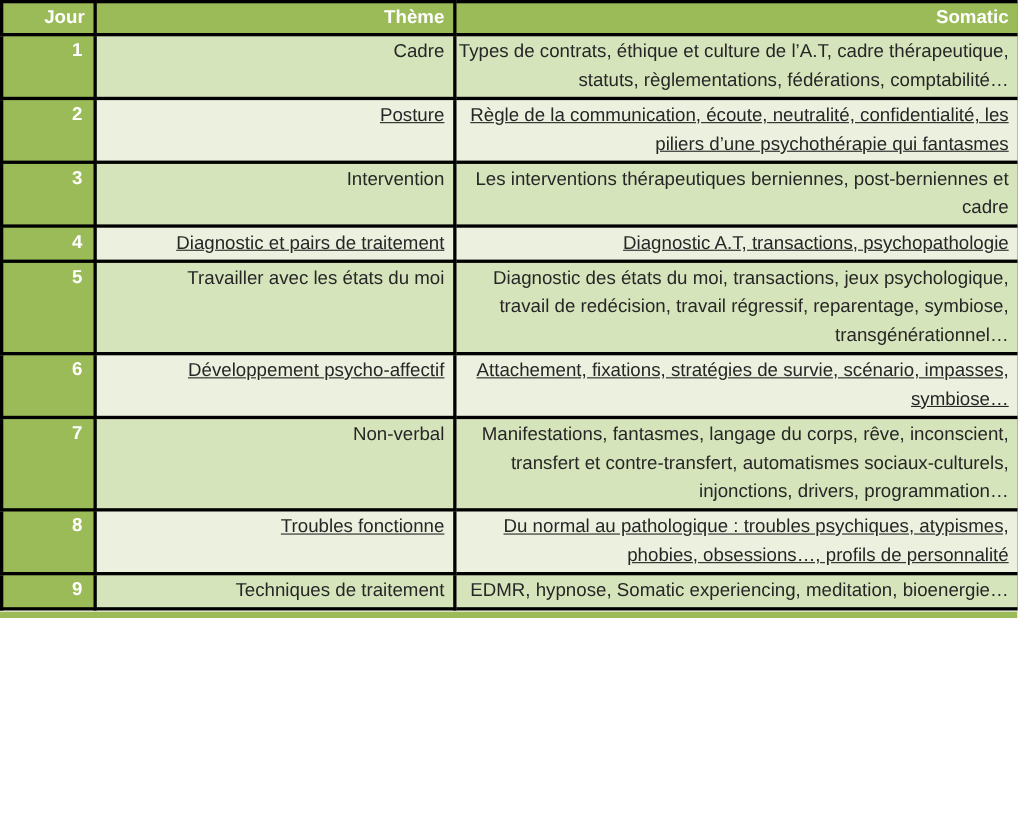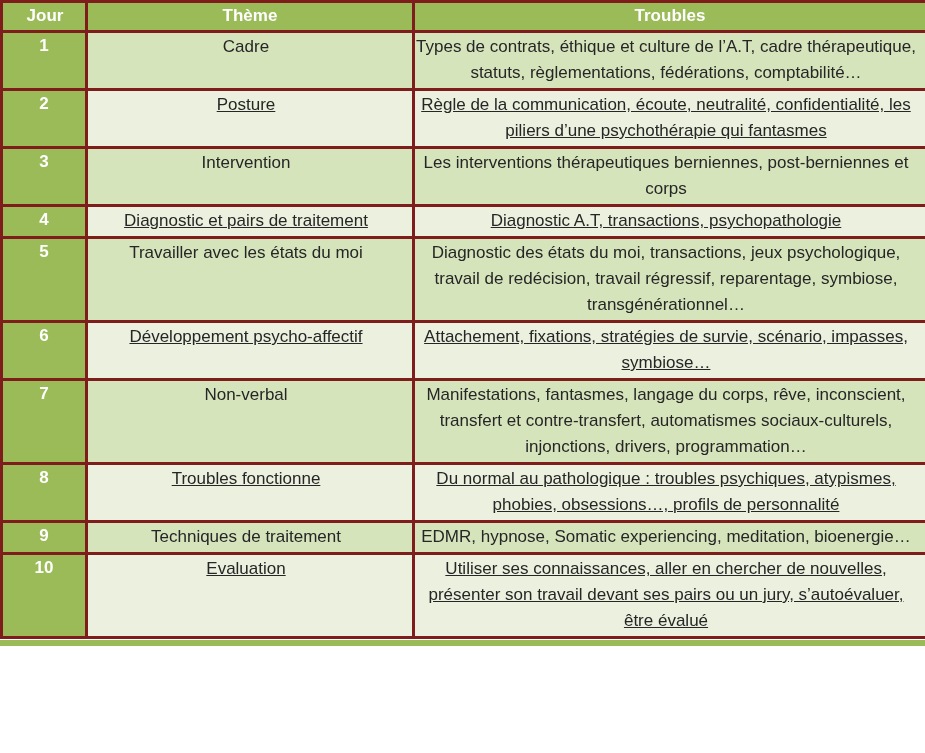--- a/index.html
+++ b/index.html
@@ -19,23 +19,23 @@
   .program-table{
     width:925px;
     border-collapse:collapse;
     table-layout:fixed;
   }
   .program-table col.c-jour{width:85px;}
   .program-table col.c-theme{width:327px;}
   .program-table col.c-contenu{width:513px;}
   .program-table th,
   .program-table td{
-    border:3px solid #7f1d1d;
+    border:3px solid #000000;
     vertical-align:top;
-    text-align:center;
+    text-align:right;
   }
   .program-table thead th{
     background:var(--header-bg);
     color:var(--header-text);
     font-size:17px;
     font-weight:bold;
     line-height:20px;
     padding:3px 8px 4px 8px;
   }
   .program-table thead th.h-jour{padding-left:10px;}
@@ -71,38 +71,38 @@
 <table class="program-table">
   <colgroup>
     <col class="c-jour">
     <col class="c-theme">
     <col class="c-contenu">
   </colgroup>
   <thead>
     <tr>
       <th class="h-jour">Jour</th>
       <th>Thème</th>
-      <th>Troubles</th>
+      <th>Somatic</th>
     </tr>
   </thead>
   <tbody>
       <tr class="band-dark">
     <td class="jour">1</td>
     <td class="theme">Cadre</td>
     <td class="contenu">Types de contrats, éthique et culture de l’A.T, cadre thérapeutique, statuts, règlementations, fédérations, comptabilité…</td>
   </tr>
       <tr class="band-light">
     <td class="jour">2</td>
     <td class="theme">Posture</td>
     <td class="contenu">Règle de la communication, écoute, neutralité, confidentialité, les piliers d’une psychothérapie qui fantasmes</td>
   </tr>
       <tr class="band-dark">
     <td class="jour">3</td>
     <td class="theme">Intervention</td>
-    <td class="contenu">Les interventions thérapeutiques berniennes, post-berniennes et corps</td>
+    <td class="contenu">Les interventions thérapeutiques berniennes, post-berniennes et cadre</td>
   </tr>
       <tr class="band-light">
     <td class="jour">4</td>
     <td class="theme">Diagnostic et pairs de traitement</td>
     <td class="contenu">Diagnostic A.T, transactions, psychopathologie</td>
   </tr>
       <tr class="band-dark">
     <td class="jour">5</td>
     <td class="theme">Travailler avec les états du moi</td>
     <td class="contenu">Diagnostic des états du moi, transactions, jeux psychologique, travail de redécision, travail régressif, reparentage, symbiose, transgénérationnel…</td>
@@ -120,21 +120,16 @@
       <tr class="band-light">
     <td class="jour">8</td>
     <td class="theme">Troubles fonctionne</td>
     <td class="contenu">Du normal au pathologique : troubles psychiques, atypismes, phobies, obsessions…, profils de personnalité</td>
   </tr>
       <tr class="band-dark">
     <td class="jour">9</td>
     <td class="theme">Techniques de traitement</td>
     <td class="contenu">EDMR, hypnose, Somatic experiencing, meditation, bioenergie…</td>
   </tr>
-      <tr class="band-light">
-    <td class="jour">10</td>
-    <td class="theme">Evaluation</td>
-    <td class="contenu">Utiliser ses connaissances, aller en chercher de nouvelles, présenter son travail devant ses pairs ou un jury, s’autoévaluer, être évalué</td>
-  </tr>
     </tbody>
 </table>
 
 <div class="bottom-bar"></div>
 
 </body></html>

